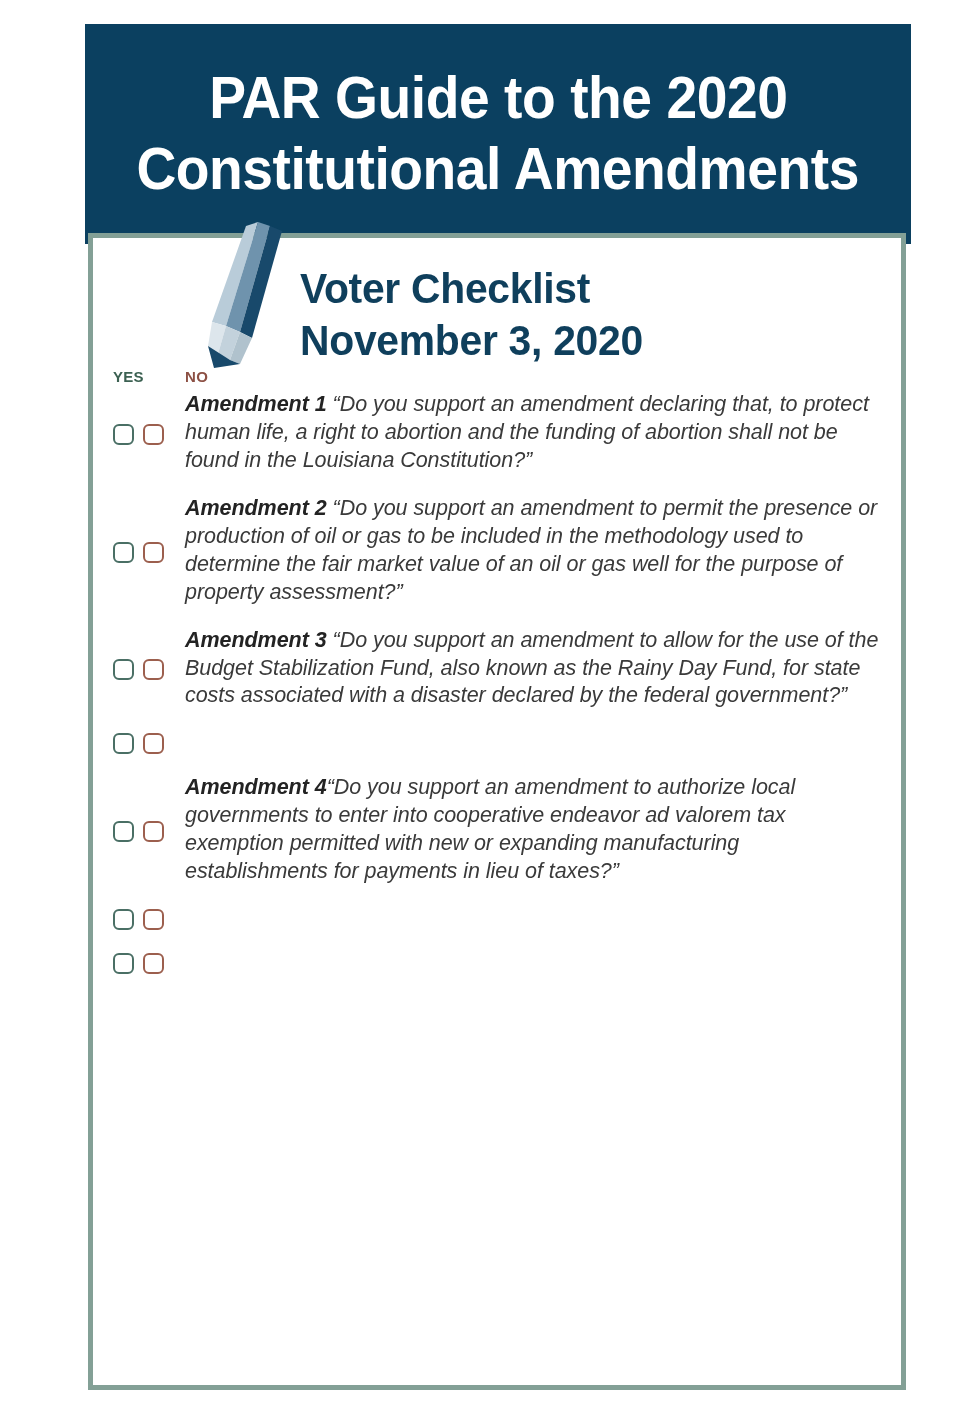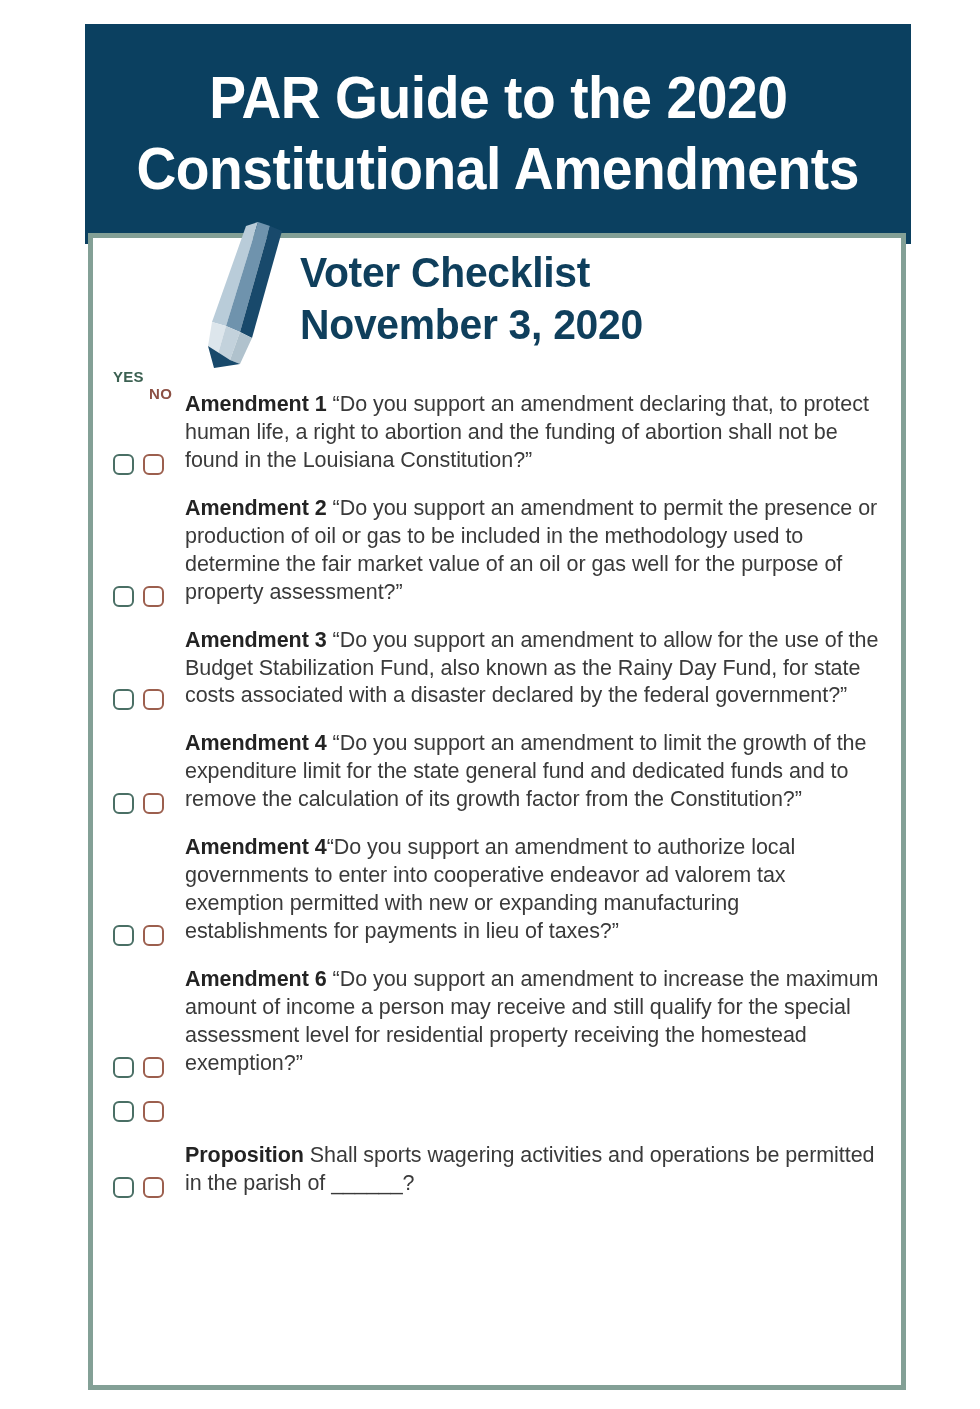--- a/index.html
+++ b/index.html
@@ -62,42 +62,42 @@
     width: 92px;
     height: 148px;
     z-index: 5;
     pointer-events: none;
   }
 
   
   .title-block {
     position: absolute;
     left: 300px;
-    top: 246px;
+    top: 262px;
     width: 560px;
   }
   .title-line {
     color: #0f3f5c;
     font-family: "Liberation Sans Narrow", "Liberation Sans", sans-serif;
     font-weight: bold;
     font-size: 43px;
     line-height: 1.22;
     letter-spacing: -0.3px;
     white-space: nowrap;
     transform: scaleX(0.95);
     transform-origin: left center;
   }
 
   
   .yesno-row {
     position: absolute;
     left: 113px;
     top: 368px;
     display: flex;
-    flex-direction: column;
+    gap: 10px;
   }
   .yesno-label {
     font-family: "Liberation Sans Narrow", "Liberation Sans", sans-serif;
     font-weight: bold;
     font-size: 15px;
     letter-spacing: 0.3px;
     width: 26px;
     text-align: left;
   }
   .yes-label { color: #3c6152; }
@@ -105,22 +105,23 @@
 
   
   .items {
     position: absolute;
     left: 113px;
     top: 391px;
     width: 780px;
   }
   .item {
     display: flex;
-    align-items: flex-end;
+    align-items: center;
     margin-bottom: 20px;
+    font-style: italic;
   }
   .boxes {
     display: flex;
     gap: 9px;
     flex: 0 0 auto;
     padding-top: 3px;
   }
   .checkbox {
     width: 21px;
     height: 21px;
@@ -204,42 +205,33 @@
         <div class="checkbox yes"></div>
         <div class="checkbox no"></div>
       </div>
       <div class="item-text"><span class="lead">Amendment 3</span><span> “Do you support an amendment to allow for the use of the Budget Stabilization Fund, also known as the Rainy Day Fund, for state costs associated with a disaster declared by the federal government?”</span></div>
     </div>
     <div class="item">
       <div class="boxes">
         <div class="checkbox yes"></div>
         <div class="checkbox no"></div>
       </div>
-      <div class="item-text"><span class="lead">Amendment 4</span><span> “Do you support an amendment to limit the growth of the expenditure limit for the state general fund and dedicated funds and to remove the calculation of its growth factor from the Constitution?”</span></div>
     </div>
     <div class="item">
       <div class="boxes">
         <div class="checkbox yes"></div>
         <div class="checkbox no"></div>
       </div>
       <div class="item-text"><span class="lead">Amendment 4</span><span>“Do you support an amendment to authorize local governments to enter into cooperative endeavor ad valorem tax exemption permitted with new or expanding manufacturing establishments for payments in lieu of taxes?”</span></div>
     </div>
     <div class="item">
       <div class="boxes">
         <div class="checkbox yes"></div>
         <div class="checkbox no"></div>
       </div>
-      <div class="item-text"><span class="lead">Amendment 6</span><span> “Do you support an amendment to increase the maximum amount of income a person may receive and still qualify for the special assessment level for residential property receiving the homestead exemption?”</span></div>
-    </div>
-    <div class="item">
-      <div class="boxes">
-        <div class="checkbox yes"></div>
-        <div class="checkbox no"></div>
-      </div>
-    </div>
-    <div class="item">
-      <div class="boxes">
-        <div class="checkbox yes"></div>
-        <div class="checkbox no"></div>
-      </div>
-      <div class="item-text"><span class="lead">Proposition</span><span> Shall sports wagering activities and operations be permitted in the parish of ______?</span></div>
+    </div>
+    <div class="item">
+      <div class="boxes">
+        <div class="checkbox yes"></div>
+        <div class="checkbox no"></div>
+      </div>
     </div>
   </div>
 
 </body></html>

